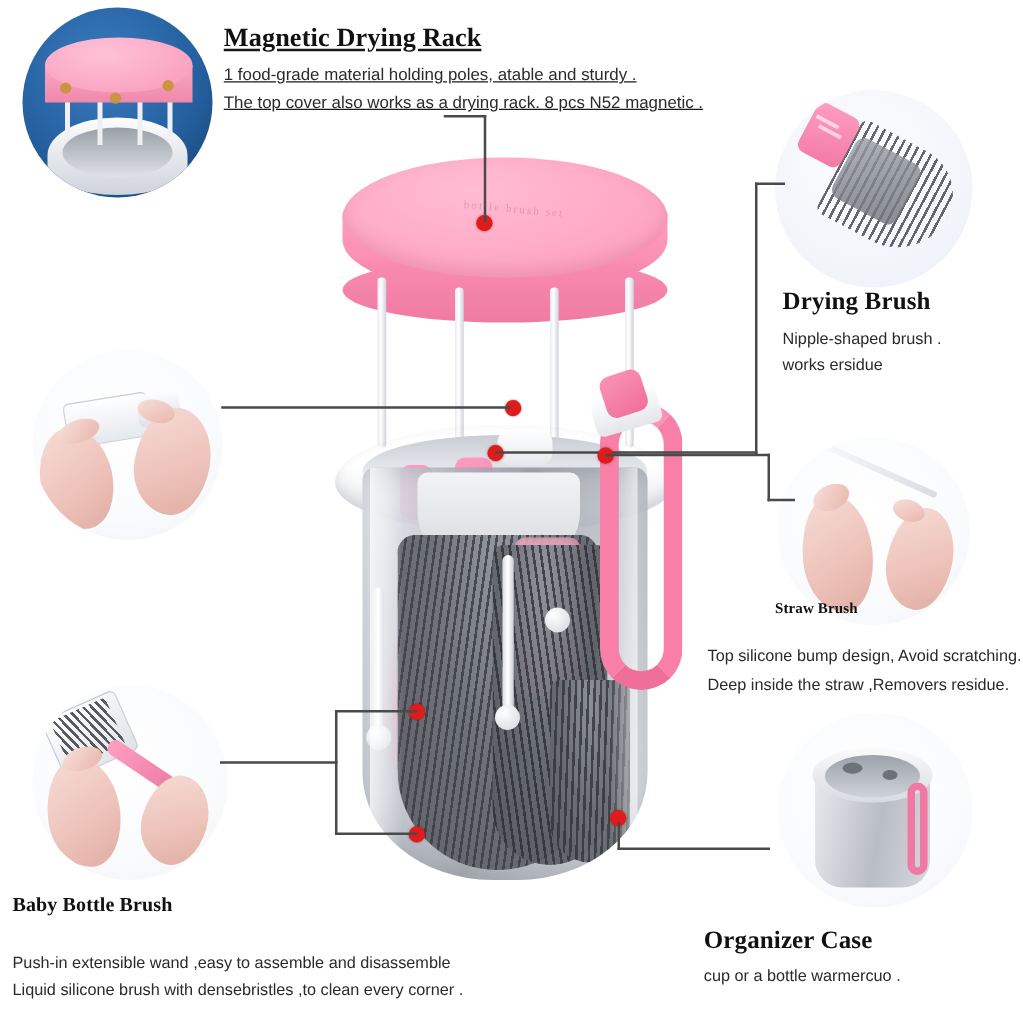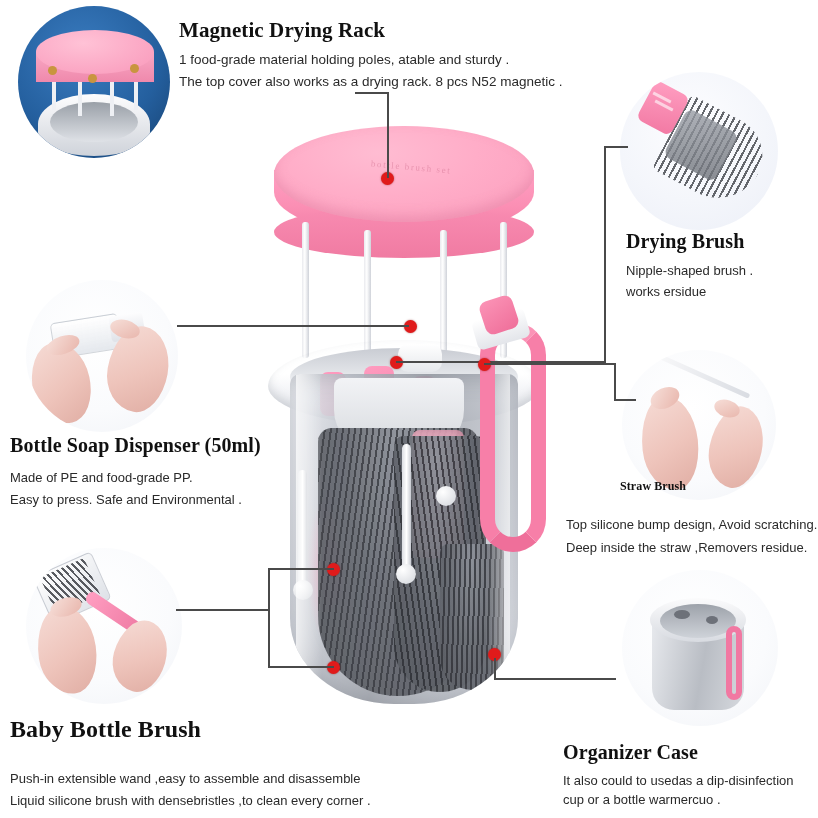--- a/index.html
+++ b/index.html
@@ -259,61 +259,53 @@
   <div class="dot" style="left:327px;top:661px;"></div>
   <div class="ln lnh" style="left:268px;top:568px;width:66px;"></div>
   <div class="ln lnh" style="left:268px;top:666px;width:66px;"></div>
   <div class="ln lnv" style="left:268px;top:568px;height:100px;"></div>
   <div class="ln lnh" style="left:176px;top:609px;width:94px;"></div>
 
   <div class="dot" style="left:488px;top:648px;"></div>
   <div class="ln lnv" style="left:494px;top:658px;height:22px;"></div>
   <div class="ln lnh" style="left:494px;top:678px;width:122px;"></div>
 
-  <div class="block" style="left:179px;top:18px;">
+  <div class="block" style="left:179px;top:18px;text-decoration:underline;">
     <div class="heading" style="font-size:21px;">Magnetic Drying Rack</div>
     <div class="desc" style="font-size:13.5px;line-height:22px;margin-top:6px;">
       <div>1 food-grade material  holding poles, atable and sturdy .</div>
       <div>The top cover also works as a drying rack. 8  pcs N52 magnetic .</div>
     </div>
   </div>
 
   <div class="block" style="left:626px;top:230px;">
     <div class="heading" style="font-size:20px;">Drying Brush</div>
     <div class="desc" style="font-size:13px;line-height:21px;margin-top:7px;">
       <div>Nipple-shaped brush .</div>
       <div>works ersidue</div>
     </div>
   </div>
 
-  <div class="block" style="left:10px;top:434px;">
-    <div class="heading" style="font-size:20px;">Bottle Soap Dispenser (50ml)</div>
-    <div class="desc" style="font-size:13px;line-height:22px;margin-top:10px;">
-      <div>Made of PE and food-grade PP.</div>
-      <div>Easy to press. Safe and Environmental .</div>
-    </div>
-  </div>
 
   <div class="block" style="left:620px;top:479px;">
     <div class="heading" style="font-size:12px;">Straw Brush</div>
   </div>
   <div class="block desc" style="left:566px;top:513px;font-size:13px;line-height:23px;">
     <div>Top silicone bump design, Avoid scratching.</div>
     <div>Deep inside the straw ,Removers residue.</div>
   </div>
 
   <div class="block" style="left:10px;top:716px;">
-    <div class="heading" style="font-size:24px;">Baby Bottle Brush</div>
+    <div class="heading" style="font-size:16px;">Baby Bottle Brush</div>
     <div class="desc" style="font-size:13px;line-height:22px;margin-top:25px;">
       <div>Push-in extensible wand ,easy to assemble and disassemble</div>
       <div>Liquid silicone brush with densebristles ,to clean every corner .</div>
     </div>
   </div>
 
   <div class="block" style="left:563px;top:741px;">
     <div class="heading" style="font-size:20px;">Organizer Case</div>
     <div class="desc" style="font-size:13px;line-height:19px;margin-top:7px;">
-      <div>It also could to usedas a dip-disinfection</div>
       <div>cup or a bottle warmercuo .</div>
     </div>
   </div>
 
 </div>
 
 </body></html>

